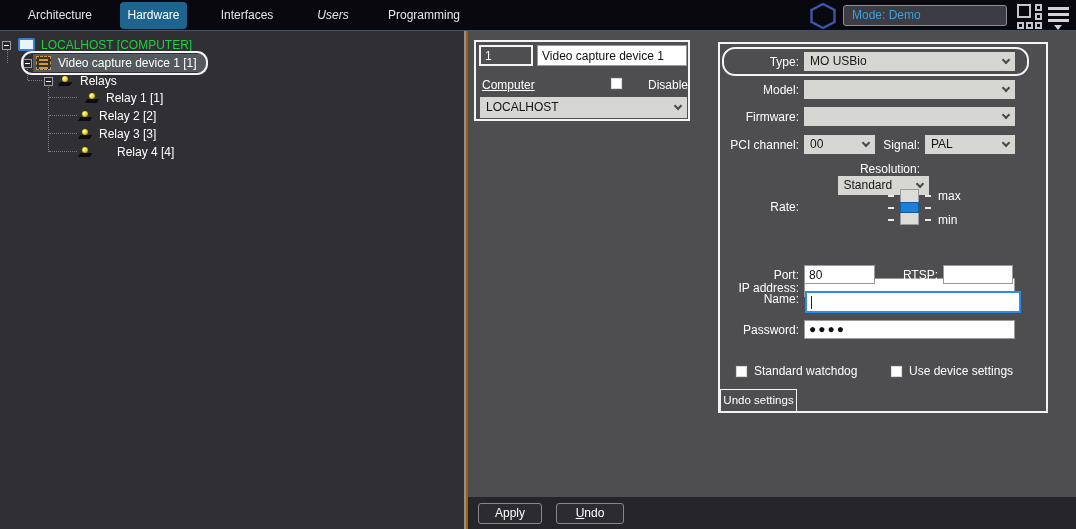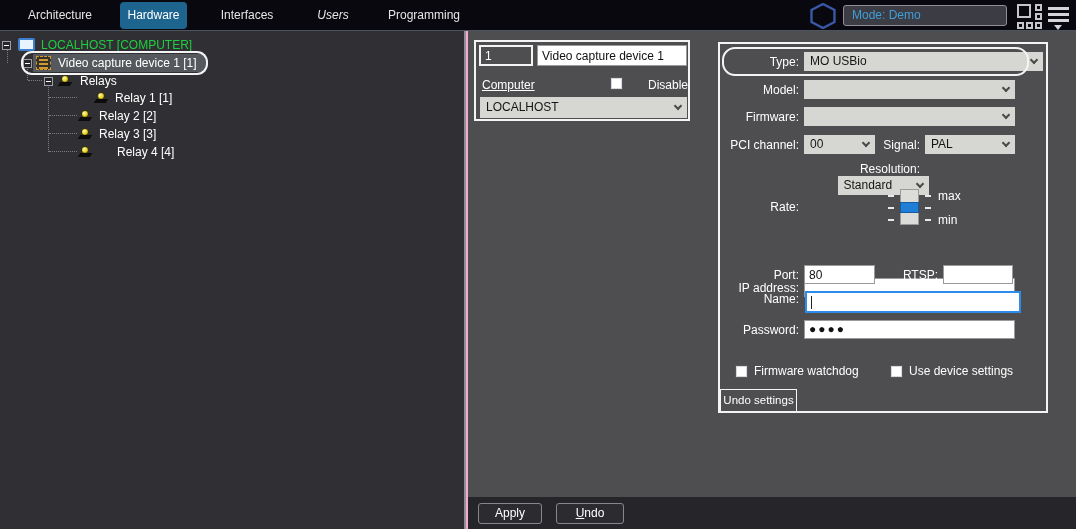--- a/index.html
+++ b/index.html
@@ -1,20 +1,20 @@
 <!DOCTYPE html>
 <html><head>
 <meta charset="utf-8">
 <style>
   * { margin:0; padding:0; box-sizing:border-box; }
   html,body { background:#111; }
   body { font-family:"Liberation Sans", sans-serif; }
   #app {
     position:relative; width:1076px; height:529px; overflow:hidden;
-    background:#f9a8d4; color:#fff; font-size:12px;
+    background:#a16207; color:#fff; font-size:12px;
   }
   
   .topbar {
     position:absolute; left:0; top:0; width:1076px; height:31px;
     background:#08080e; border-bottom:1px solid #4a5560; z-index:20;
   }
   .tab {
     position:absolute; top:2px; height:27px; line-height:27px;
     text-align:center; color:#e6e6e6; border-radius:4px; cursor:default;
   }
@@ -220,21 +220,21 @@
 
     <div class="trow" style="left:0; top:42px; width:460px;">
       <div class="expander" style="left:44px;"></div>
       <div class="relay-icon" style="left:59px;">
           <div class="ball"></div>
           <div class="base"></div>
         </div>
       <span class="lbl" style="position:absolute; left:80px;">Relays</span>
     </div>
 
-    <div class="trow" style="left:16px; top:59px; width:460px;padding-left:41px;">
+    <div class="trow" style="left:7px; top:59px; width:460px;padding-left:41px;">
       <div class="relay-icon" style="left:79px;">
           <div class="ball"></div>
           <div class="base"></div>
         </div>
       <span class="lbl" style="position:absolute; left:99px;">Relay 1 [1]</span>
     </div>
     <div class="trow" style="left:0; top:77px; width:460px;">
       <div class="relay-icon" style="left:79px;">
           <div class="ball"></div>
           <div class="base"></div>
@@ -269,21 +269,21 @@
         <span>LOCALHOST</span>
         <span class="chev"></span>
       </div>
     </div>
 
     <div class="settings">
       <div class="type-outline"></div>
 
       <div class="srow" style="top:8px;">
         <div class="flabel">Type:</div>
-        <div class="dd" style="width:239px;gap:30px;">
+        <div class="dd" style="width:211px;gap:30px;">
           <span>MO USBio</span>
           <span class="chev"></span>
         </div>
       </div>
 
       <div class="srow" style="top:36px;">
         <div class="flabel">Model:</div>
         <div class="dd" style="width:211px;">
           <span></span>
           <span class="chev"></span>
@@ -354,21 +354,21 @@
         </div>
       </div>
 
       <div class="srow" style="top:276px;">
         <div class="flabel">Password:</div>
         <div class="txt pw" style="width:211px; line-height:17px;">●●●●</div>
       </div>
 
       <div class="srow" style="top:320px; left:15px; width:300px;">
         <div class="cb"></div>
-        <span class="cbrow-lbl">Firmware watchdog</span>
+        <span class="cbrow-lbl">Standard watchdog</span>
       </div>
       <div class="srow" style="top:320px; left:170px; width:160px;">
         <div class="cb"></div>
         <span class="cbrow-lbl">Use device settings</span>
       </div>
 
       <div class="bottom-tab">Undo settings</div>
     </div>
 
     <div class="button-bar">

